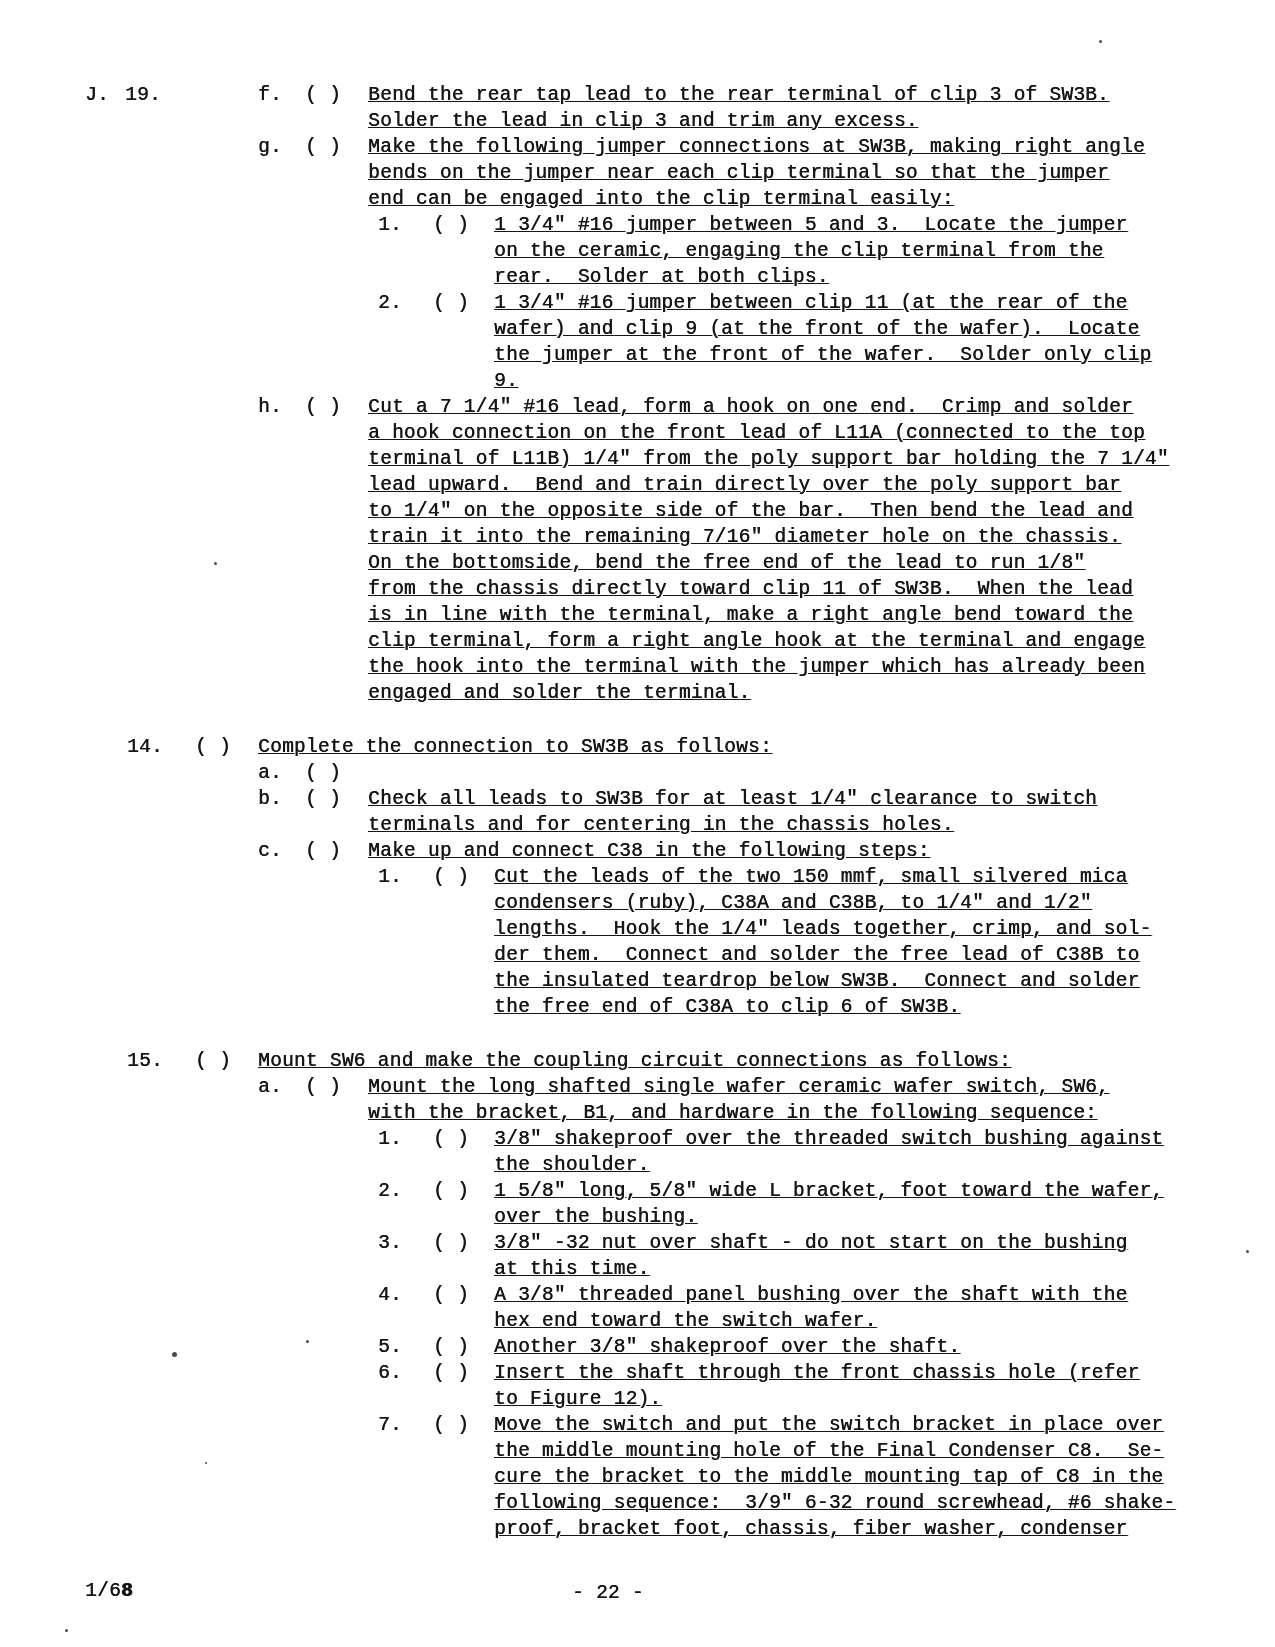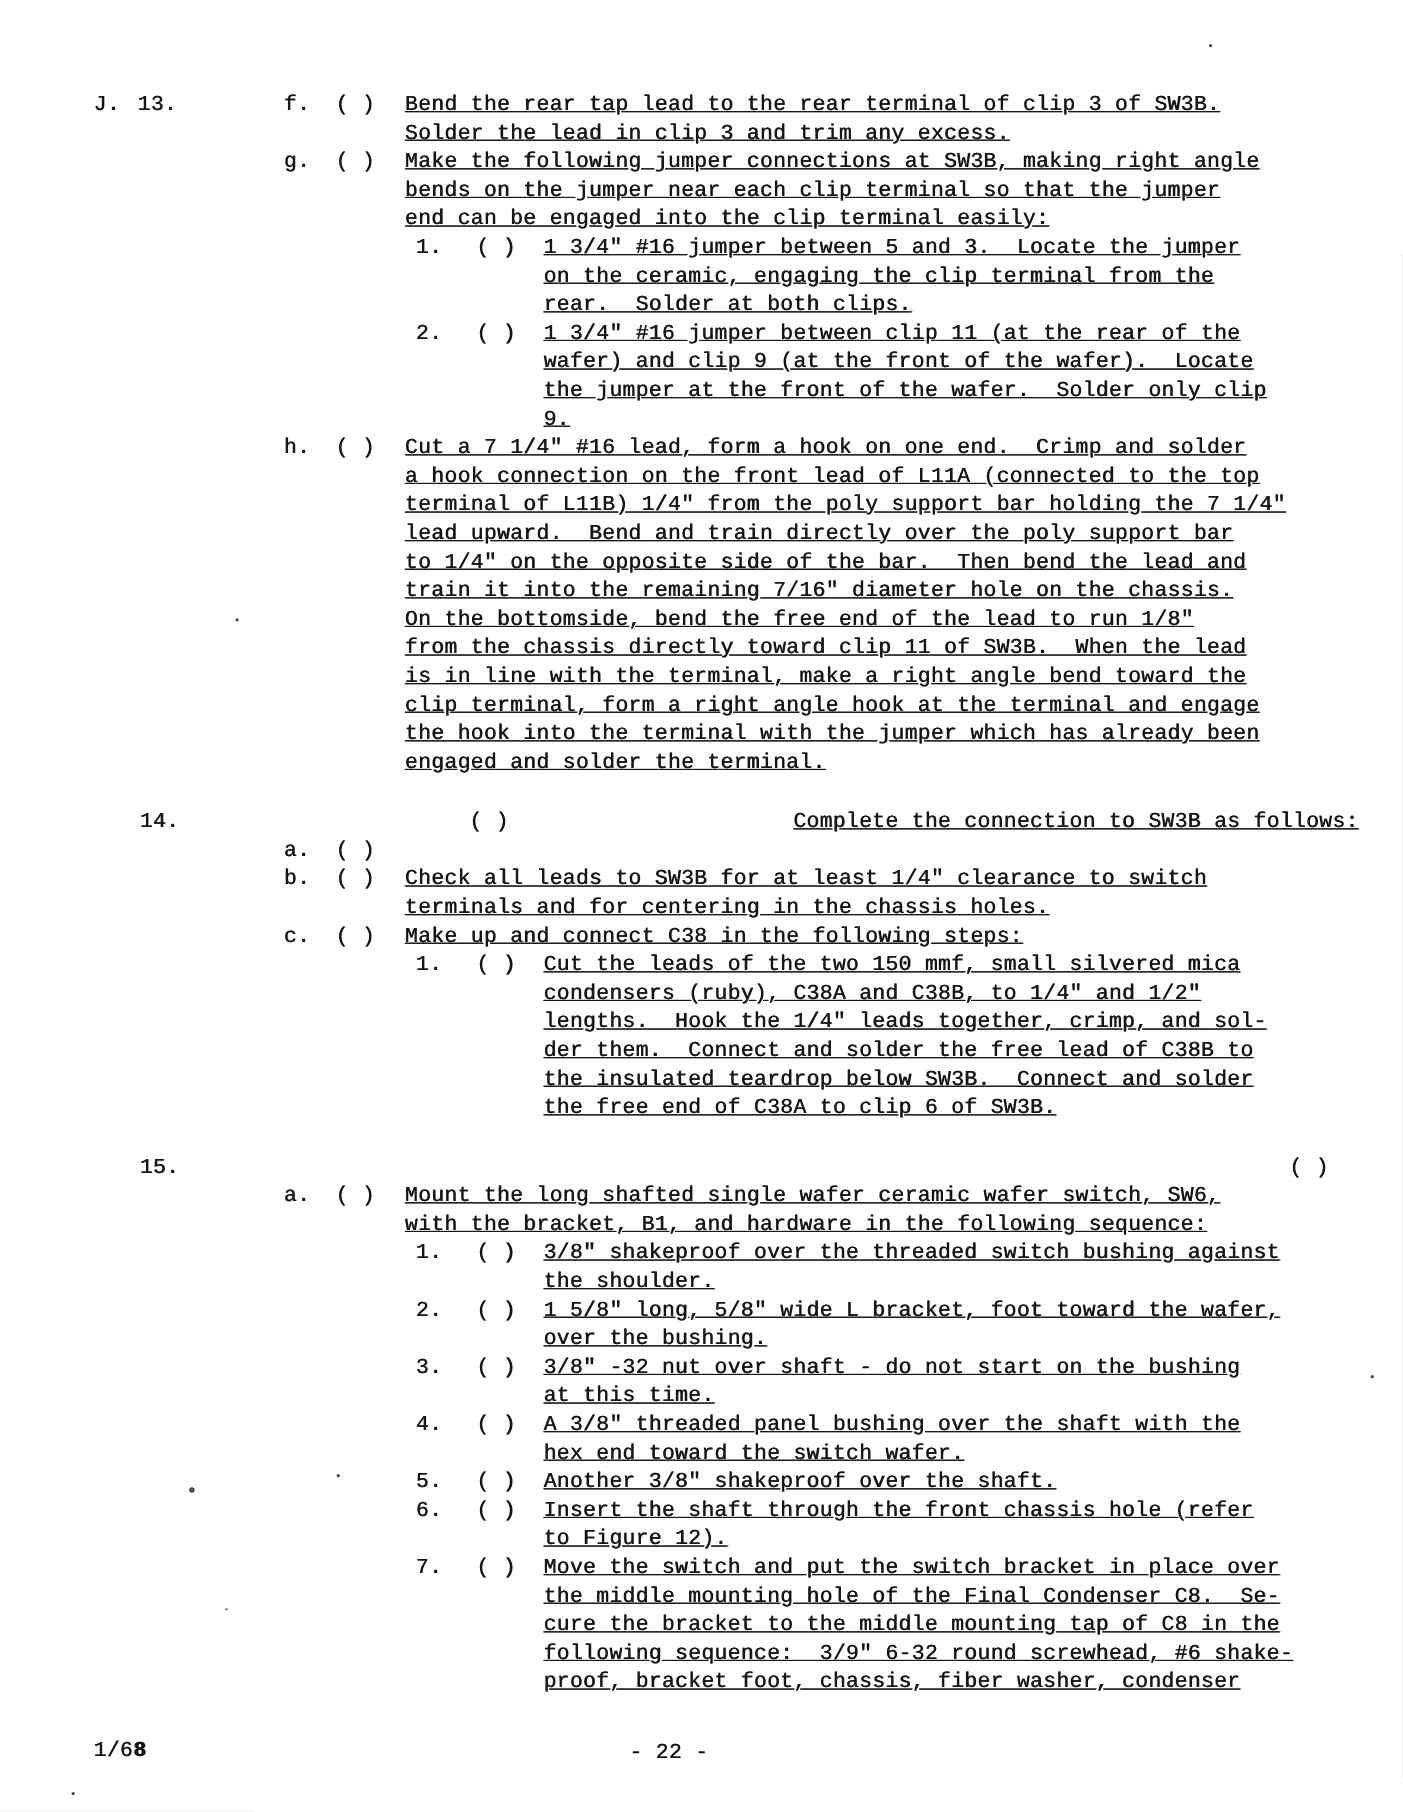--- a/index.html
+++ b/index.html
@@ -31,21 +31,21 @@
   .row .par { flex: 0 0 auto; white-space: pre; }
   .row .body {
     margin: 0;
     font: inherit;
     letter-spacing: inherit;
     white-space: pre;
     text-shadow: inherit;
     text-decoration: underline;
   }
   
-  .row.t { margin-left: 42px; justify-content: space-between; }
+  .row.t { margin-left: 42px; }
   .row.t .lbl { width: 68px; }
   .row.t .par { width: 63px; }
   
   .row.l { margin-left: 173px; }
   .row.l .lbl { width: 47px; }
   .row.l .par { width: 63px; }
   
   .row.n { margin-left: 293px; }
   .row.n .lbl { width: 55px; }
   .row.n .par { width: 61px; }
@@ -69,21 +69,21 @@
     background: #4a4a4a;
     border-radius: 50%;
   }
 </style>
 </head>
 <body>
 
 <div class="page">
 
   <span class="lead letter">J.</span>
-  <span class="lead step">13.</span>
+  <span class="lead step">19.</span>
 
   <div id="doc-body">
       <div class="row l">
         <span class="lbl">f.</span>
         <span class="par">( )</span>
         <pre class="body">Bend the rear tap lead to the rear terminal of clip 3 of SW3B.
 Solder the lead in clip 3 and trim any excess.</pre>
       </div>
       <div class="row l">
         <span class="lbl">g.</span>
@@ -149,20 +149,21 @@
         <pre class="body">Cut the leads of the two 150 mmf, small silvered mica
 condensers (ruby), C38A and C38B, to 1/4" and 1/2"
 lengths.  Hook the 1/4" leads together, crimp, and sol-
 der them.  Connect and solder the free lead of C38B to
 the insulated teardrop below SW3B.  Connect and solder
 the free end of C38A to clip 6 of SW3B.</pre>
       </div>
       <div class="row t gap">
         <span class="lbl">15.</span>
         <span class="par">( )</span>
+        <pre class="body">Mount SW6 and make the coupling circuit connections as follows:</pre>
       </div>
       <div class="row l">
         <span class="lbl">a.</span>
         <span class="par">( )</span>
         <pre class="body">Mount the long shafted single wafer ceramic wafer switch, SW6,
 with the bracket, B1, and hardware in the following sequence:</pre>
       </div>
       <div class="row n">
         <span class="lbl">1.</span>
         <span class="par">( )</span>

